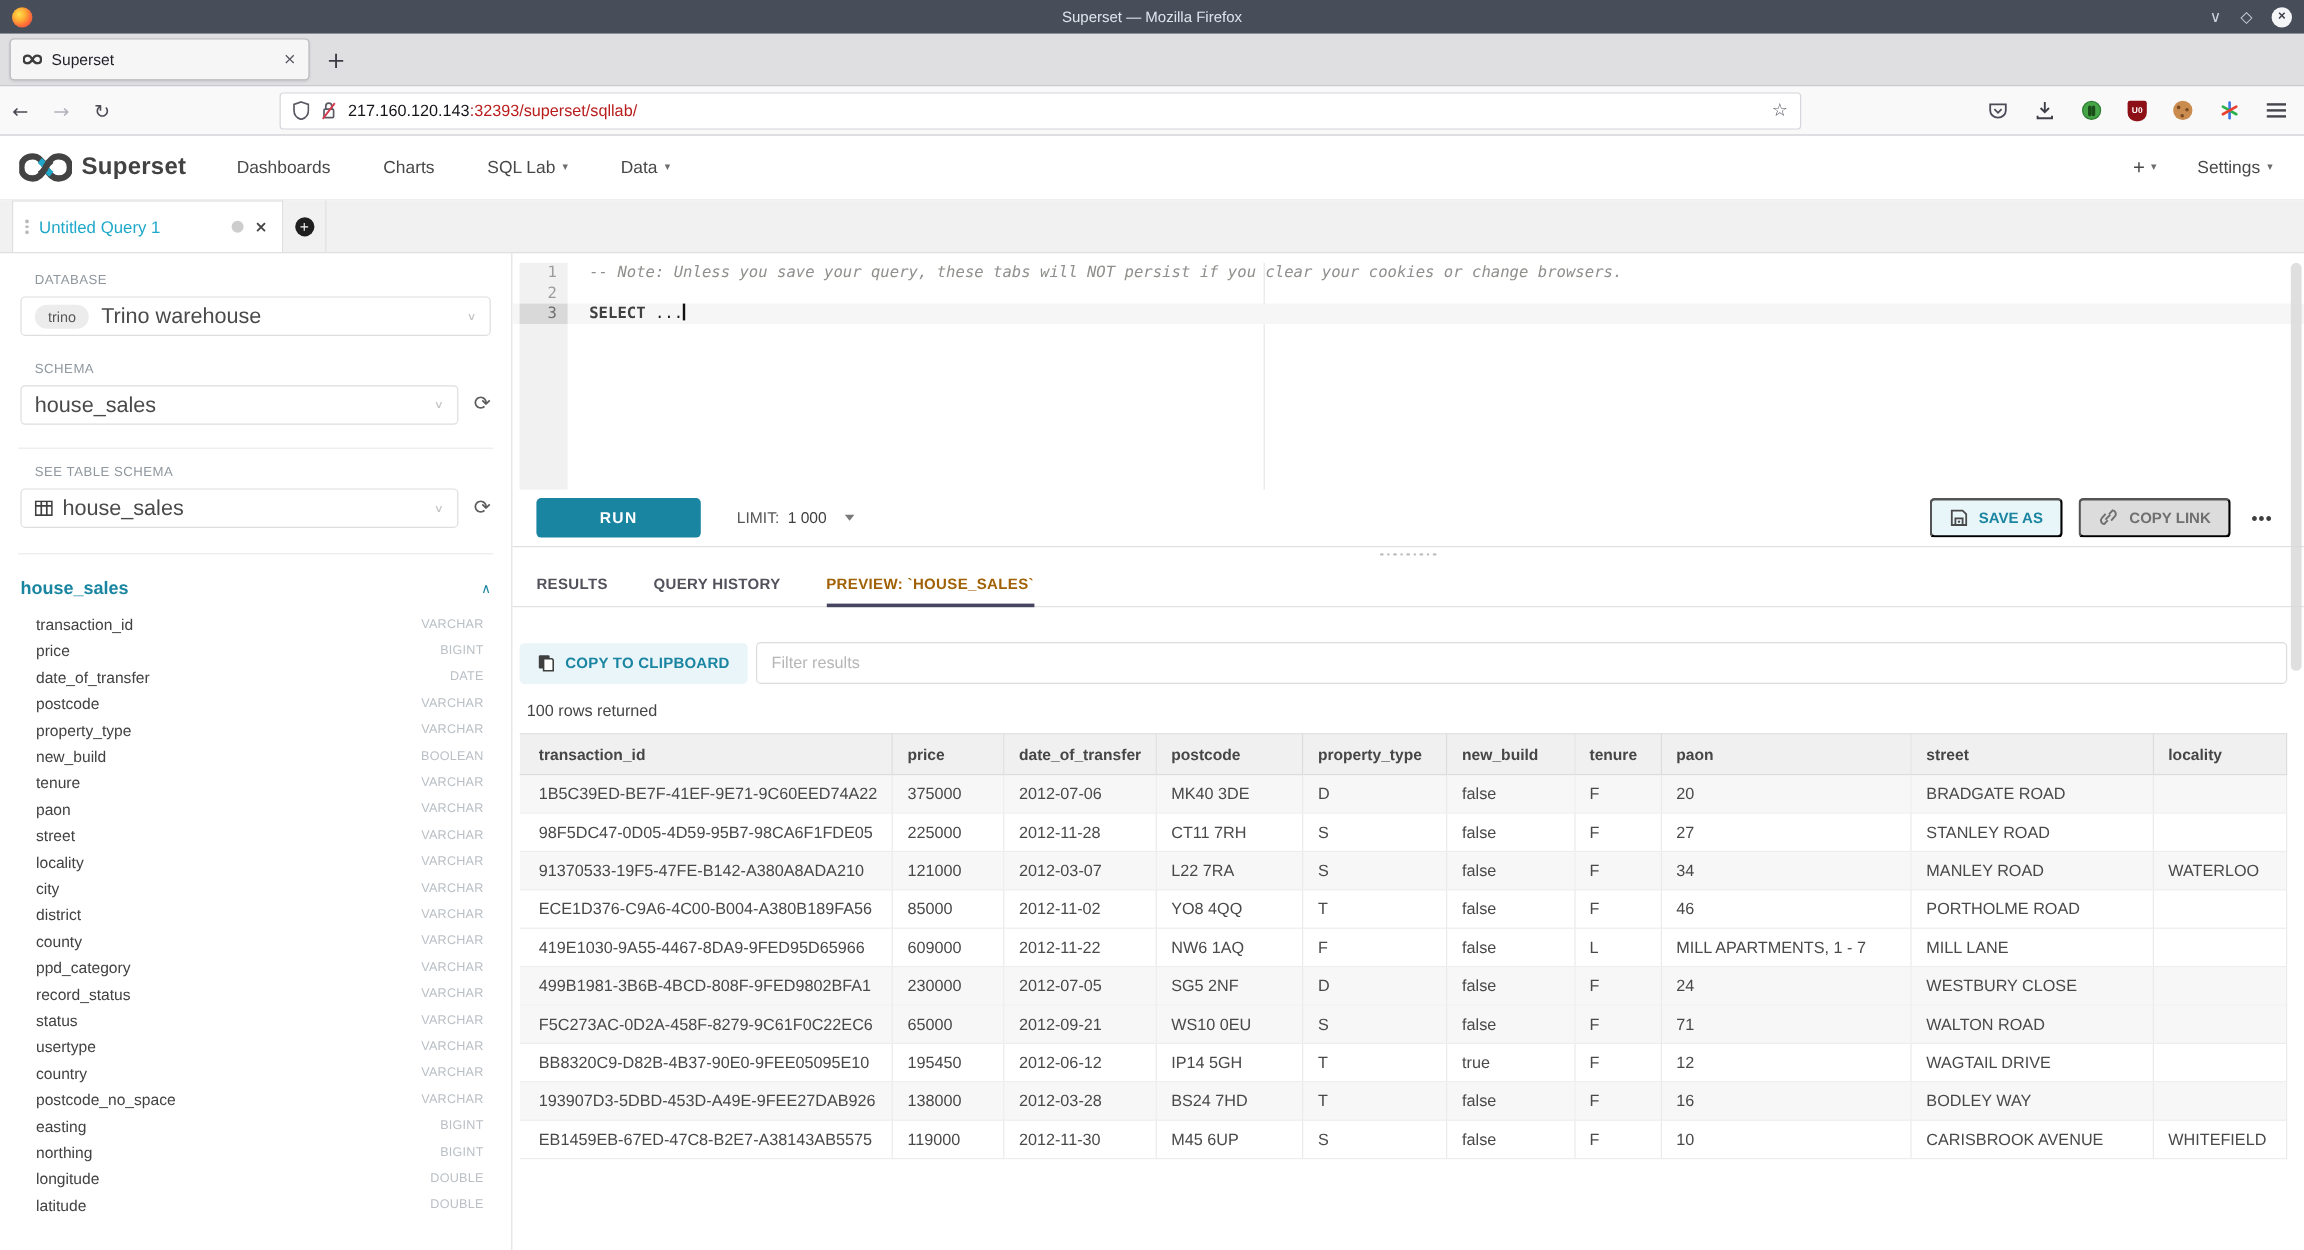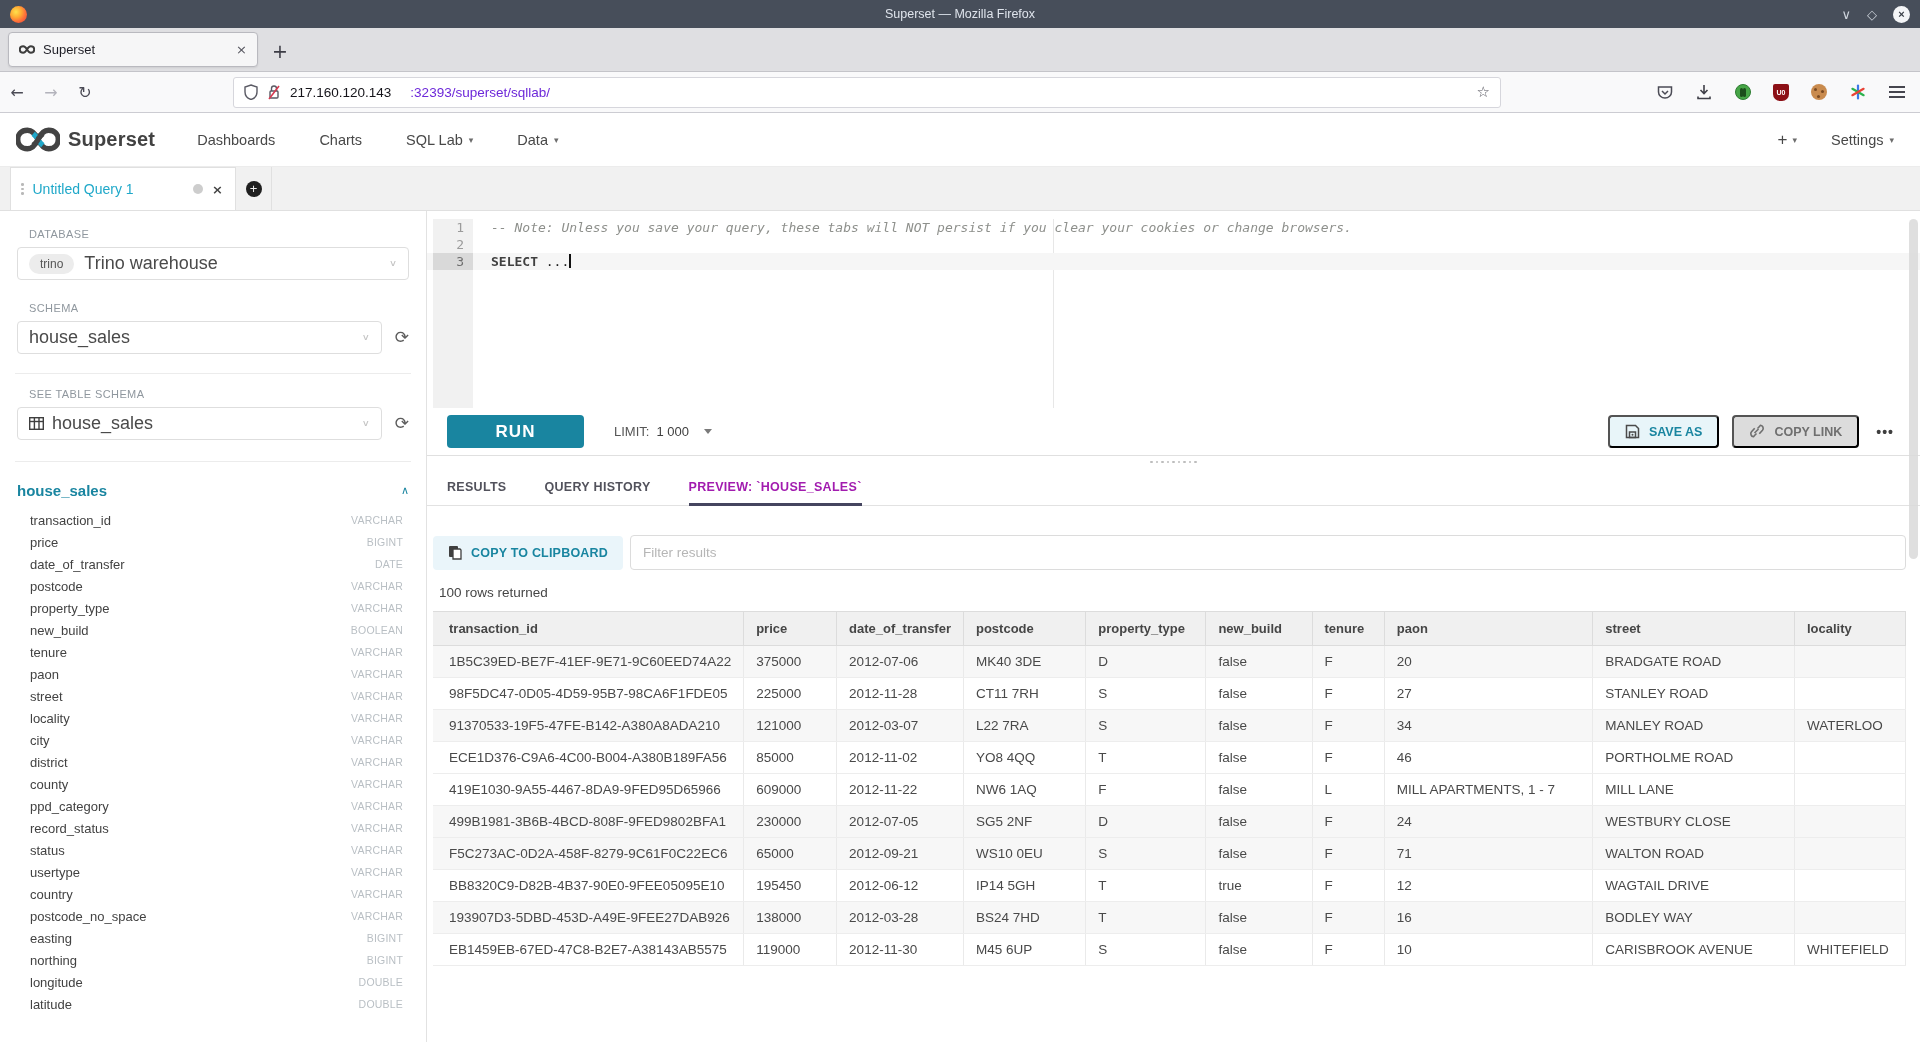--- a/index.html
+++ b/index.html
@@ -23,21 +23,21 @@
   .br-tab .t-title { font-size:13px; color:#1f1f27; flex:1; }
   .br-tab .t-close { color:#55555e; font-size:13px; }
   .newtab { font-size:19px; color:#3c3c45; margin:0 0 10px 14px; line-height:1; }
 
   .urlbar { height:41px; background:#f9f9fa; border-bottom:1px solid #ccccd2; display:flex; align-items:center; position:relative; }
   .nav-ico { font-size:16px; color:#4b4b55; width:34px; text-align:center; }
   .nav-ico.disabled { color:#b3b3bb; }
   .url-field { position:absolute; left:233px; width:1268px; height:31px; background:#fff; border:1px solid #d6d6dc; border-radius:3px;
     display:flex; align-items:center; padding:0 10px; gap:9px; }
   .url-text { font-size:13.5px; color:#15141a; }
-  .url-text .dim { color:#6d28d9;padding-left:19px; }
+  .url-text .dim { color:#b91c1c; }
   .url-star { margin-left:auto; font-size:15px; color:#55555e; }
   .addon-row { position:absolute; right:14px; display:flex; align-items:center; gap:21px; }
   .addon { width:18px; height:18px; display:flex; align-items:center; justify-content:center; }
   .badger { width:16px; height:16px; border-radius:50%; background:#46a546; border:1px solid #2e7d32; position:relative; }
   .badger:before { content:""; position:absolute; left:4px; top:3px; width:3px; height:9px; background:#1b4d1b; border-radius:2px; }
   .badger:after { content:""; position:absolute; right:4px; top:3px; width:3px; height:9px; background:#1b4d1b; border-radius:2px; }
   .ublock { width:16px; height:17px; background:#8c1016; color:#fff; font-size:7px; font-weight:bold; display:flex; align-items:center; justify-content:center;
     border-radius:2px 2px 7px 7px; }
   .cookie { width:16px; height:16px; border-radius:50%; background:#c98b4e; position:relative; }
   .cookie:before { content:""; position:absolute; left:3px; top:4px; width:3px; height:3px; border-radius:50%; background:#7a4a22; box-shadow:7px 2px 0 #7a4a22, 3px 7px 0 #7a4a22; }
@@ -96,38 +96,38 @@
   .lnum { width:40px; margin-left:6px; text-align:right; padding-right:9px; color:#9b9b9b; flex:0 0 auto; }
   .ltext { padding-left:18px; white-space:pre; }
   .cline.active .lnum { background:#d9d9d9; color:#6e6e6e; }
   .cline.active { background:#f6f6f6; }
   .comment { color:#8e908c; font-style:italic; }
   .kw { font-weight:bold; color:#404040; }
   .sqltxt { color:#1d1d1d; }
   .cursor { display:inline-block; width:2px; height:14px; background:#111; vertical-align:-2px; }
 
   .sql-toolbar { height:48px; border-bottom:1px solid #e0e0e0; display:flex; align-items:center; padding:0 26px 0 20px; }
-  .run-btn { width:137px; height:33px; background:#1985a0; color:#fff; font-size:17px; font-weight:bold; letter-spacing:1.1px;
+  .run-btn { width:137px; height:33px; background:#1985a0; color:#fff; font-size:13px; font-weight:bold; letter-spacing:1.1px;
     border:none; border-radius:4px; display:flex; align-items:center; justify-content:center; }
   .limit { margin-left:30px; display:flex; align-items:center; font-size:13px; color:#565656; }
   .limit .val { color:#3f3f3f; margin-left:7px; }
   .tri-down { width:0; height:0; border-left:4px solid transparent; border-right:4px solid transparent; border-top:5px solid #7a7a7a; margin-left:15px; }
   .tb-right { margin-left:auto; display:flex; align-items:center; gap:13px; }
   .btn-light { height:33px; border-radius:4px; display:flex; align-items:center; gap:9px; padding:0 15px; font-size:12.5px; font-weight:bold; }
   .save-as { background:#e8f5f9; color:#1985a0; }
   .copy-link { background:#dcdcdc; color:#6f6f6f; }
   .btn-light svg { display:block; }
   .more-dots { font-size:14px; color:#3f3f3f; font-weight:bold; letter-spacing:1px; margin-left:4px; }
 
   .split-handle { height:12px; display:flex; align-items:center; justify-content:center; gap:3px; }
   .split-handle i { width:2.5px; height:2.5px; border-radius:50%; background:#bdbdbd; }
 
   .res-tabs { height:38px; border-bottom:1px solid #e2e2e2; display:flex; align-items:stretch; gap:38px; padding-left:20px; }
   .res-tab { display:flex; align-items:center; font-size:12.5px; font-weight:bold; letter-spacing:.3px; color:#52525c; position:relative; }
-  .res-tab.active { color:#a21caf; }
+  .res-tab.active { color:#a16207; }
   .res-tab.active:after { content:""; position:absolute; left:0; right:0; bottom:-1px; height:3px; background:#45455f; }
 
   .results-body { flex:1; padding:29px 14px 0 6px; overflow:hidden; }
   .res-toolbar { display:flex; align-items:center; gap:7px; }
   .copy-clip { height:34px; background:#eaf5fa; color:#1985a0; font-size:12.5px; font-weight:bold; letter-spacing:.2px;
     border-radius:4px; display:flex; align-items:center; gap:9px; padding:0 15px; border:none; }
   .filter-input { flex:1; height:35px; border:1px solid #dcdcdc; border-radius:4px; font-size:13.5px; padding:0 12px;
     font-family:"Liberation Sans",sans-serif; color:#444; }
   .filter-input::placeholder { color:#b6b6b6; }
   .row-count { font-size:13.5px; color:#464646; margin:15px 0 0 6px; }

